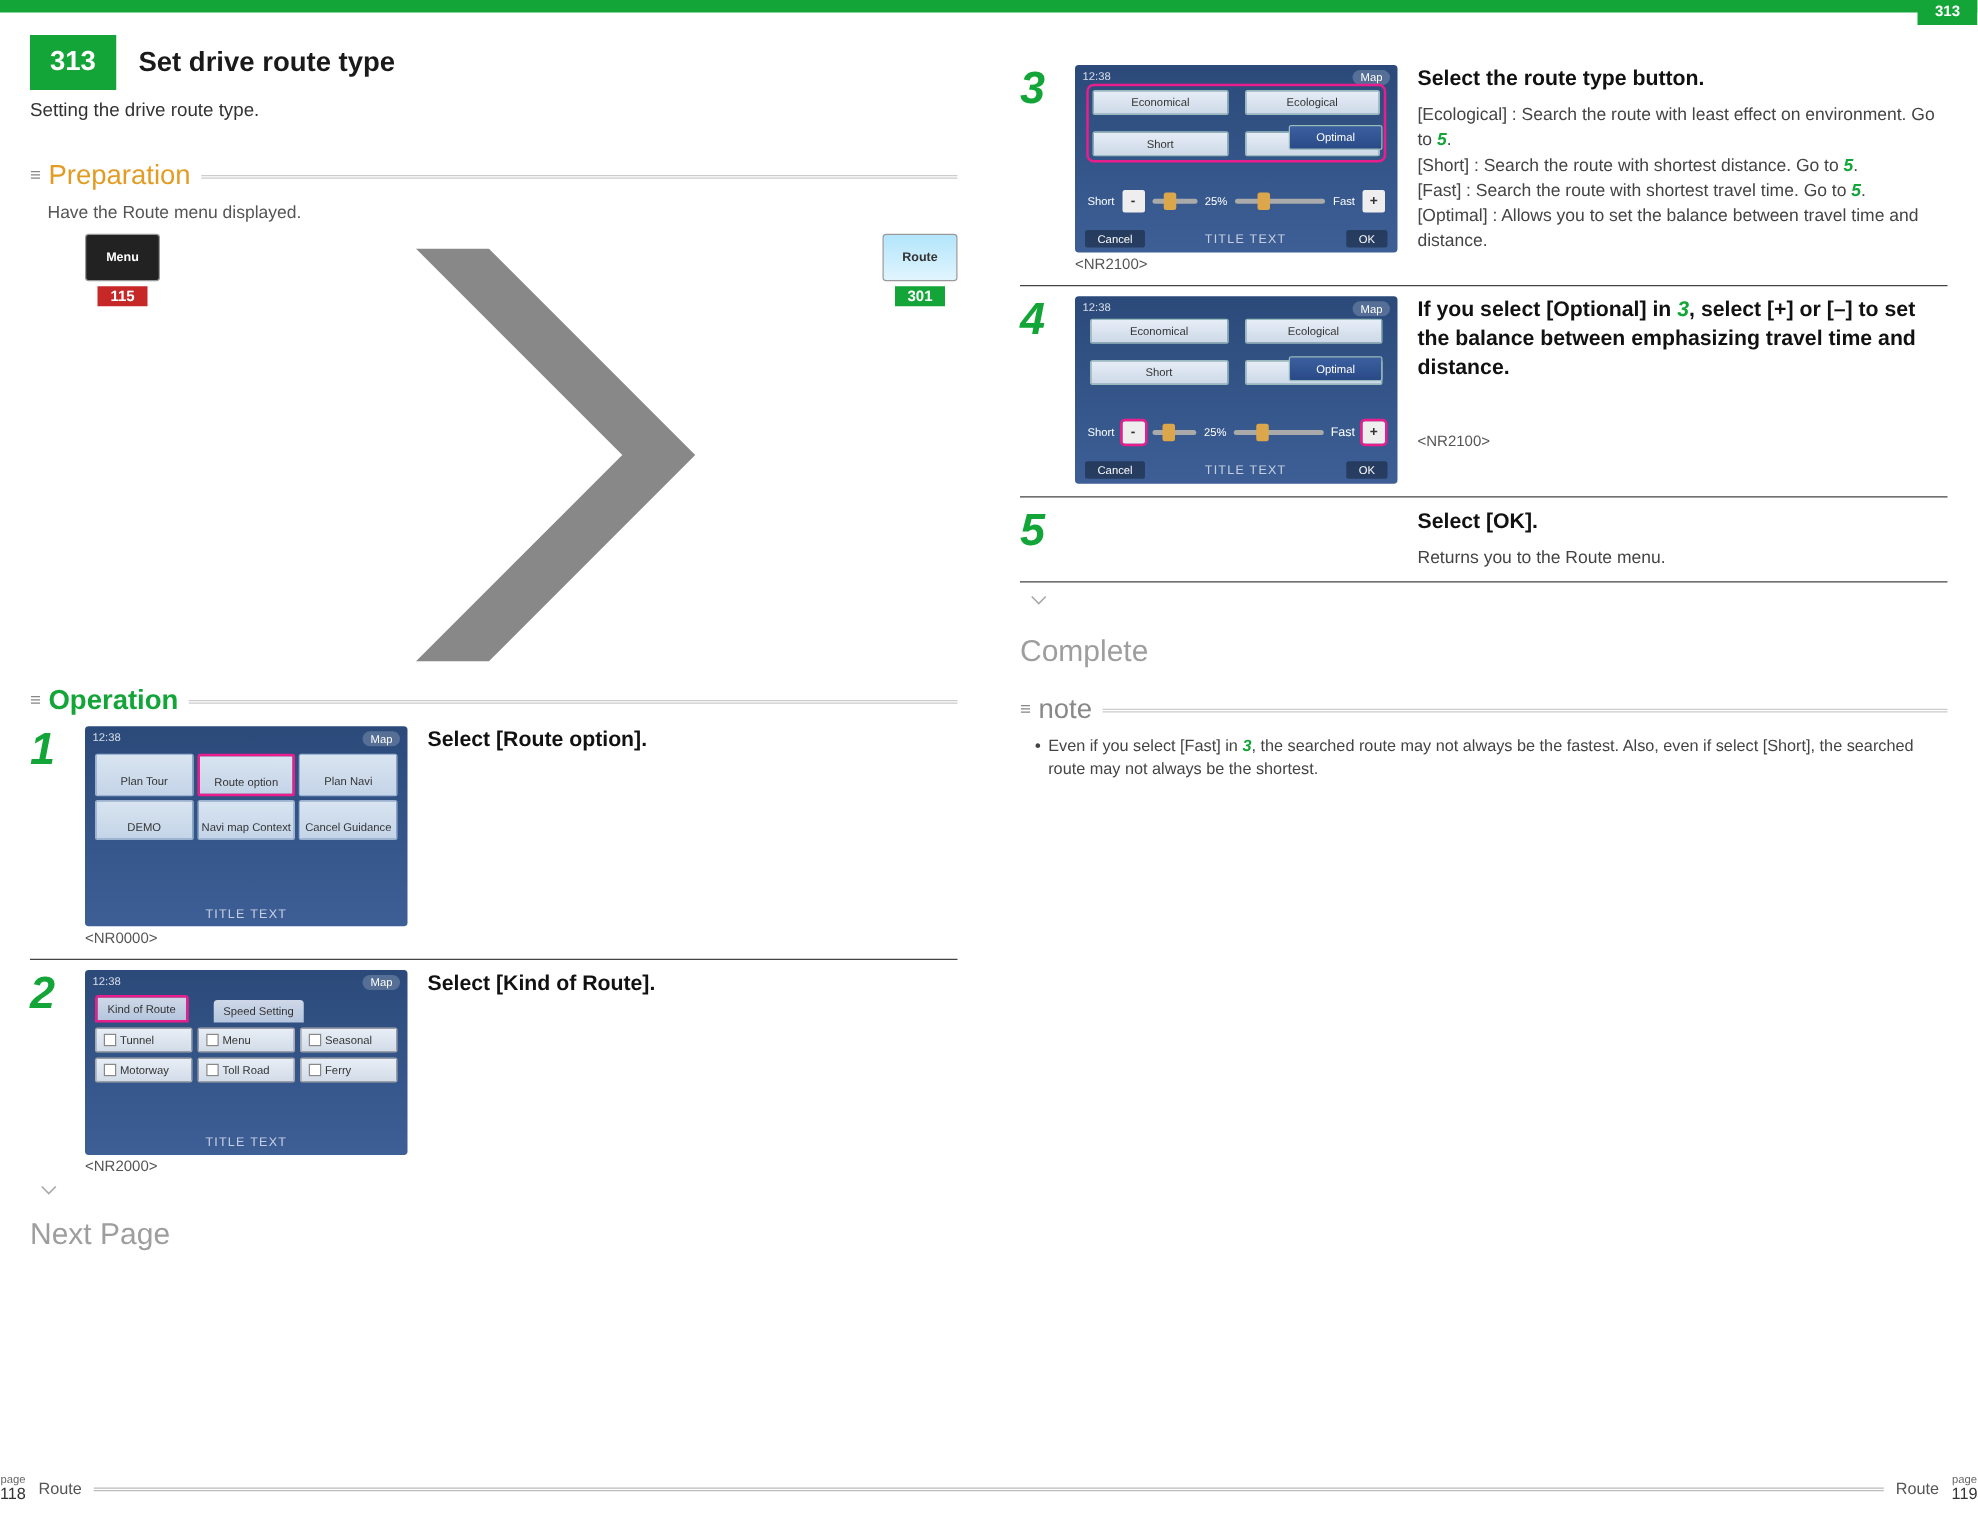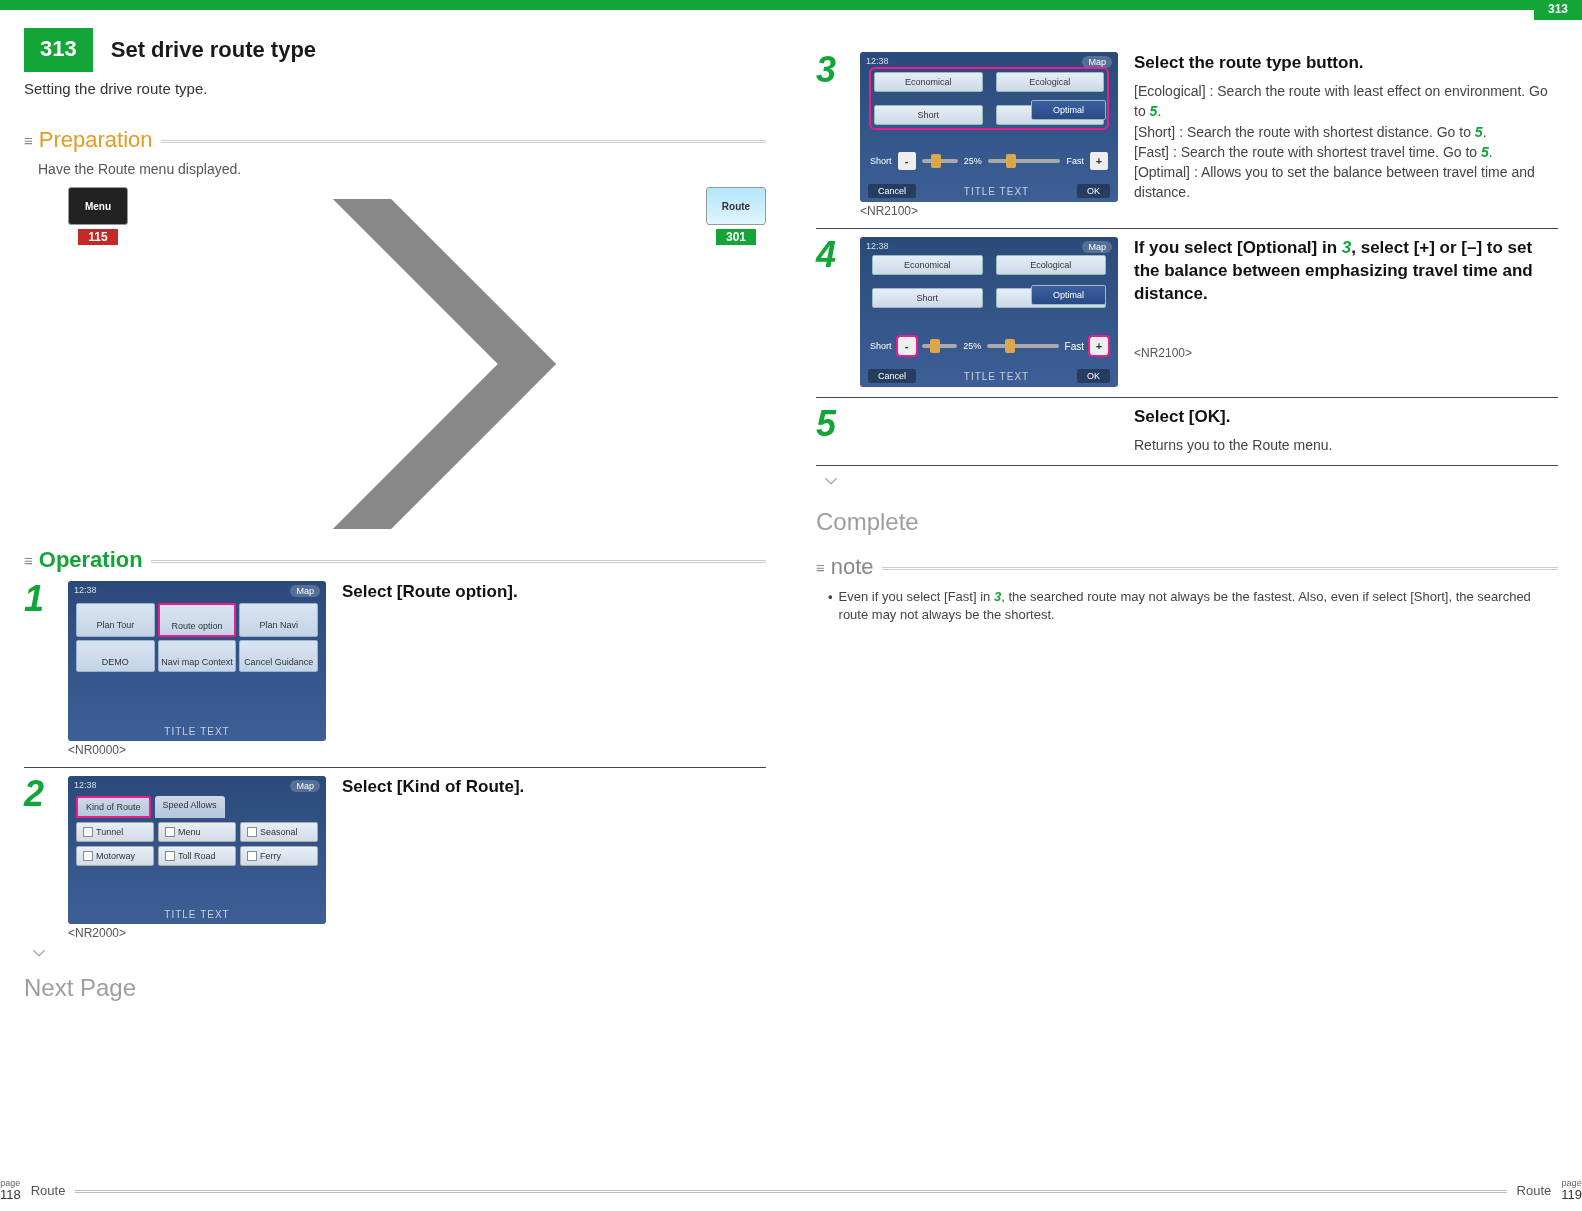--- a/index.html
+++ b/index.html
@@ -32,21 +32,21 @@
   .step { display: flex; gap: 14px; margin: 8px 0 4px; }
   .step-num { font-size: 36px; font-weight: bold; font-style: italic; color: #13a538; line-height: 1; min-width: 30px; }
   .step-body { flex: 1; display: flex; gap: 16px; }
   .screenshot { width: 258px; height: 160px; background: linear-gradient(#2b4a7a,#3d5f96); border-radius: 3px; position: relative; overflow: hidden; color: #fff; font-size: 10px; flex-shrink:0;}
   .scr-top{position:absolute;top:4px;left:6px;font-size:9px;opacity:.8;}
   .scr-map{position:absolute;top:4px;right:6px;background:rgba(255,255,255,.2);border-radius:8px;padding:1px 6px;font-size:9px;}
   .scr-title{position:absolute;bottom:4px;left:50%;transform:translateX(-50%);font-size:10px;letter-spacing:1px;opacity:.7;}
   .scr-grid{position:absolute;top:22px;left:8px;right:8px;display:grid;grid-template-columns:repeat(3,1fr);gap:3px;}
   .scr-cell{background:linear-gradient(#d8e4f0,#c4d4e8);color:#333;text-align:center;padding:16px 2px 4px;font-size:9px;border:1px solid #9bb3d0;border-radius:2px;position:relative;}
   .scr-cell.hl{border:2px solid #e91e8c;}
-  .scr-tabs{position:absolute;top:20px;left:8px;display:flex;gap:4px;}
+  .scr-tabs{position:absolute;top:20px;left:8px;display:flex;gap:20px;align-items:flex-end;}
   .scr-tab{background:linear-gradient(#cfd8e8,#b5c6de);color:#333;padding:4px 8px;font-size:9px;border-radius:3px 3px 0 0;}
   .scr-tab.hl{border:2px solid #e91e8c;}
   .scr-chk{position:absolute;top:46px;left:8px;right:8px;display:grid;grid-template-columns:repeat(3,1fr);gap:4px;}
   .scr-chkcell{background:linear-gradient(#e8eef6,#d2dce8);color:#333;font-size:9px;padding:4px 6px;border:1px solid #aaa;border-radius:2px;display:flex;align-items:center;gap:3px;}
   .scr-chkcell::before{content:"";width:8px;height:8px;border:1px solid #888;background:#fff;display:inline-block;}
   .scr-route-tabs{position:absolute;top:18px;left:12px;right:12px;display:grid;grid-template-columns:repeat(2,1fr);gap:13px;}
   .scr-rtab{background:linear-gradient(#e6edf6,#cdd9e8);color:#333;text-align:center;padding:4px;font-size:9px;border:1px solid #9bb;border-radius:2px;}
   .scr-rtab.opt{background:linear-gradient(#3b5fa0,#2a4a86);color:#fff;}
   .scr-route-tabs.hl{outline:2px solid #e91e8c;outline-offset:1px;border-radius:3px;padding:2px;}
   .scr-slider-row{position:absolute;bottom:32px;left:10px;right:10px;display:flex;align-items:center;gap:6px;}
@@ -148,21 +148,21 @@
     
     <div class="step">
       <div class="step-num">2</div>
       <div class="step-body">
         <div>
           <div class="screenshot" style="height:148px;">
             <div class="scr-top">12:38</div>
             <div class="scr-map">Map</div>
             <div class="scr-tabs">
               <div class="scr-tab hl">Kind of Route</div>
-              <div class="scr-tab">Speed Allows</div>
+              <div class="scr-tab">Speed Setting</div>
             </div>
             <div class="scr-chk">
               <div class="scr-chkcell">Tunnel</div>
               <div class="scr-chkcell">Menu</div>
               <div class="scr-chkcell">Seasonal</div>
               <div class="scr-chkcell">Motorway</div>
               <div class="scr-chkcell">Toll Road</div>
               <div class="scr-chkcell">Ferry</div>
             </div>
             <div class="scr-title">TITLE TEXT</div>

